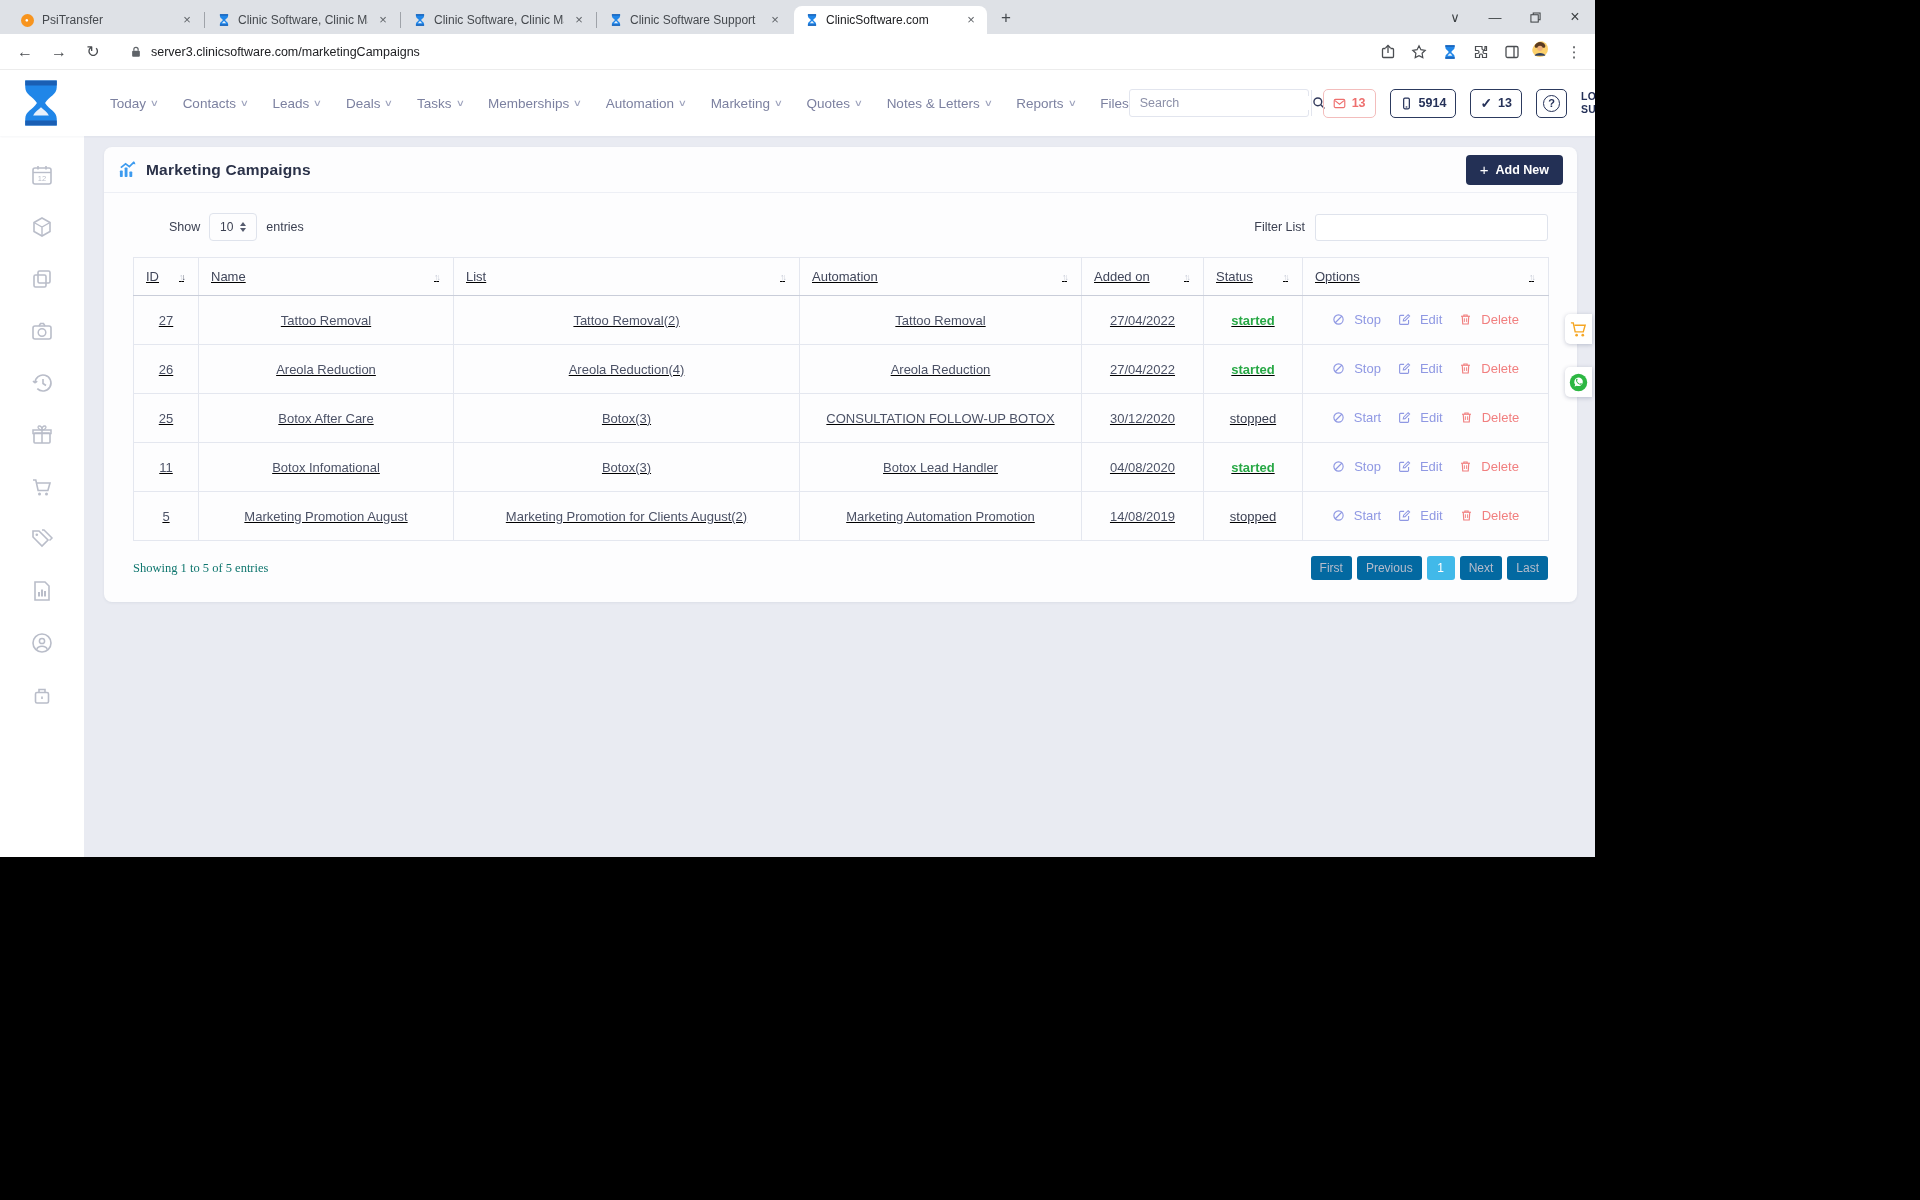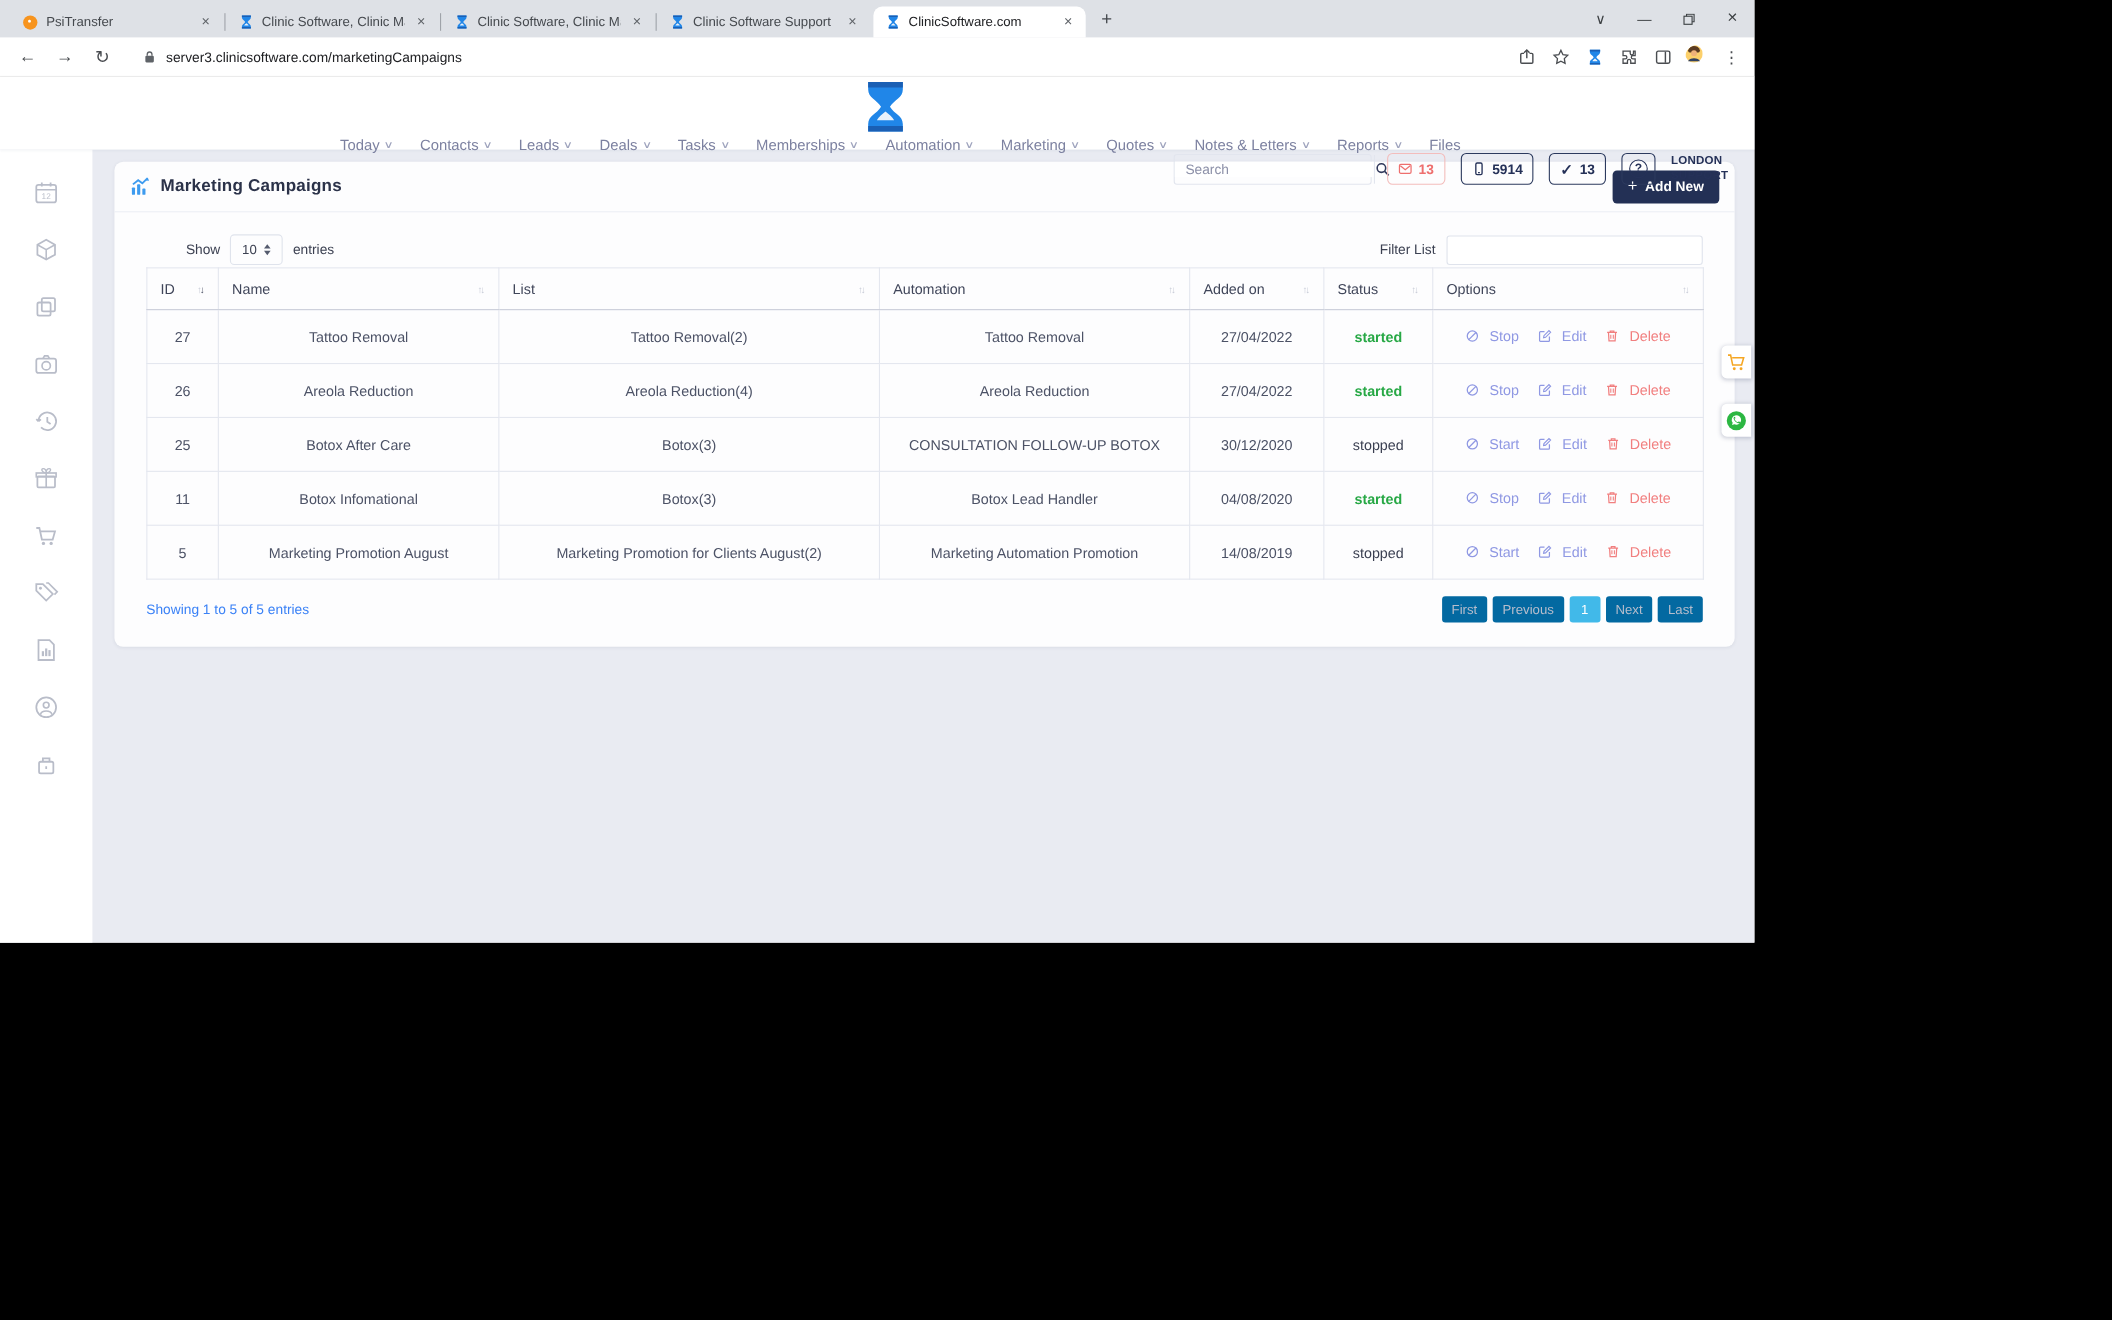--- a/index.html
+++ b/index.html
@@ -30,21 +30,21 @@
   .omnibox svg { width:12px; height:12px; margin-right:9px; }
   .url { font-size:12.5px; color:#202124; }
   .tb-icons { display:flex; align-items:center; gap:5px; }
   .tb-icon { width:26px; height:26px; display:flex; align-items:center; justify-content:center; color:#4a4d51; font-size:15px; }
   .tb-icon svg { width:16px; height:16px; }
   .tb-avatar { width:22px; height:22px; border-radius:50%; overflow:hidden; }
 
   
   .viewport { position:relative; width:1595px; height:787px; background:#e9ebf2; }
 
-  .app-header { position:absolute; top:0; left:0; right:0; height:66px; background:#fff; z-index:3; display:flex; align-items:center; box-shadow:0 1px 2px rgba(40,50,90,.05);flex-direction:column; }
+  .app-header { position:absolute; top:0; left:0; right:0; height:66px; background:#fff; z-index:3; display:flex; align-items:center; box-shadow:0 1px 2px rgba(40,50,90,.05); }
   .logo { width:54px; height:54px; margin-left:14px; flex:none; }
   .logo svg { width:54px; height:54px; }
   .main-nav { display:flex; align-items:center; gap:25px; margin-left:42px; }
   .nav-item { display:flex; align-items:center; gap:5px; font-size:13.5px; color:#7c81a0; cursor:pointer; white-space:nowrap; }
   .nav-caret { font-size:9px; color:#9ea3bd; transform:scaleX(1.4); }
   .header-right { margin-left:auto; display:flex; align-items:center; gap:14px; padding-right:18px; }
   .search-box { display:flex; align-items:center; width:180px; height:28px; border:1px solid #e2e5ee; border-radius:3px; }
   .search-input { flex:1; border:none; outline:none; padding:0 10px; font-size:12.5px; color:#555; font-family:"Liberation Sans",sans-serif; }
   .search-input::placeholder { color:#8c90a8; }
   .search-btn { width:34px; height:100%; border-left:1px solid #e2e5ee; display:flex; align-items:center; justify-content:center; color:#323a5c; }
@@ -73,38 +73,38 @@
   .controls-row { margin-top:20px; display:flex; align-items:center; }
   .show-group { display:flex; align-items:center; gap:9px; font-size:12.5px; color:#3c4152;margin-left:36px; }
   .per-page { width:48px; height:28px; border:1px solid #dfe3ec; border-radius:4px; display:flex; align-items:center; justify-content:center; gap:7px; font-size:12px; color:#3c4152; cursor:pointer; }
   .spin { display:flex; flex-direction:column; gap:2px; }
   .spin i { width:0; height:0; border-left:3.5px solid transparent; border-right:3.5px solid transparent; }
   .spin .up { border-bottom:4px solid #555b6e; }
   .spin .dn { border-top:4px solid #555b6e; }
   .filter-group { margin-left:auto; display:flex; align-items:center; gap:10px; font-size:12.5px; color:#3c4152; }
   .filter-input { width:233px; height:27px; border:1px solid #dfe3ec; border-radius:3px; outline:none; padding:0 8px; font-size:12.5px; font-family:"Liberation Sans",sans-serif; }
 
-  table.data { margin-top:2px; border-collapse:collapse; table-layout:fixed; width:1415px; }
+  table.data { margin-top:16px; border-collapse:collapse; table-layout:fixed; width:1415px;text-decoration:underline; }
   table.data th, table.data td { border:1px solid #e4e7ef; padding:0 12px; text-align:left; vertical-align:middle; }
   table.data th { height:38px; font-size:13px; font-weight:500; color:#40465a; border-bottom:1px solid #c9cdd9; }
   table.data td { height:49px; font-size:13px; color:#4c5266;text-align:center; }
   .col-id { width:65px; } .col-name { width:255px; } .col-list { width:346px; }
   .col-automation { width:282px; } .col-added { width:122px; } .col-status { width:99px; } .col-options { width:246px; }
   .th-inner { display:flex; align-items:center; }
   .sort { margin-left:auto; font-size:9px; color:#c6cad6; letter-spacing:-2px; padding-right:2px; }
   .sort .active { color:#4c5266; }
   .status-started { color:#27a845; font-weight:bold; }
   .status-stopped { color:#3a3f51; font-weight:500; }
   .opt-link { display:inline-flex; align-items:center; gap:9px; font-size:13px; text-decoration:none; margin-right:17px; cursor:pointer; }
   .opt-action, .opt-edit { color:#8f98e3; }
   .opt-delete { color:#f17f7f; margin-right:0; }
   .opt-link svg { width:13px; height:13px; }
 
   .table-footer { margin-top:15px; display:flex; align-items:center; }
-  .showing { font-size:12.5px; color:#3b82f6; }
+  .showing { font-size:12.5px; color:#0f766e;font-family:Liberation Serif, serif; }
   .pagination { margin-left:auto; display:flex; gap:5px; }
   .page-btn { min-width:28px; height:24px; padding:0 9px; border-radius:3px; background:#0369a1; color:#b7bdcc; font-size:12px; display:flex; align-items:center; justify-content:center; cursor:pointer; }
   .page-btn.active { background:#41b9e9; color:#fff; }
 
   .float-btns { position:absolute; right:3px; top:244px; z-index:5; display:flex; flex-direction:column; gap:23px; }
   .float-btn { width:27px; height:30px; background:#fff; border-radius:5px 0 0 5px; box-shadow:0 1px 4px rgba(40,50,90,.25); display:flex; align-items:center; justify-content:center; }
   .float-btn svg { width:19px; height:19px; }
 
   .hidden-defs { position:absolute; width:0; height:0; overflow:hidden; }
 </style>

